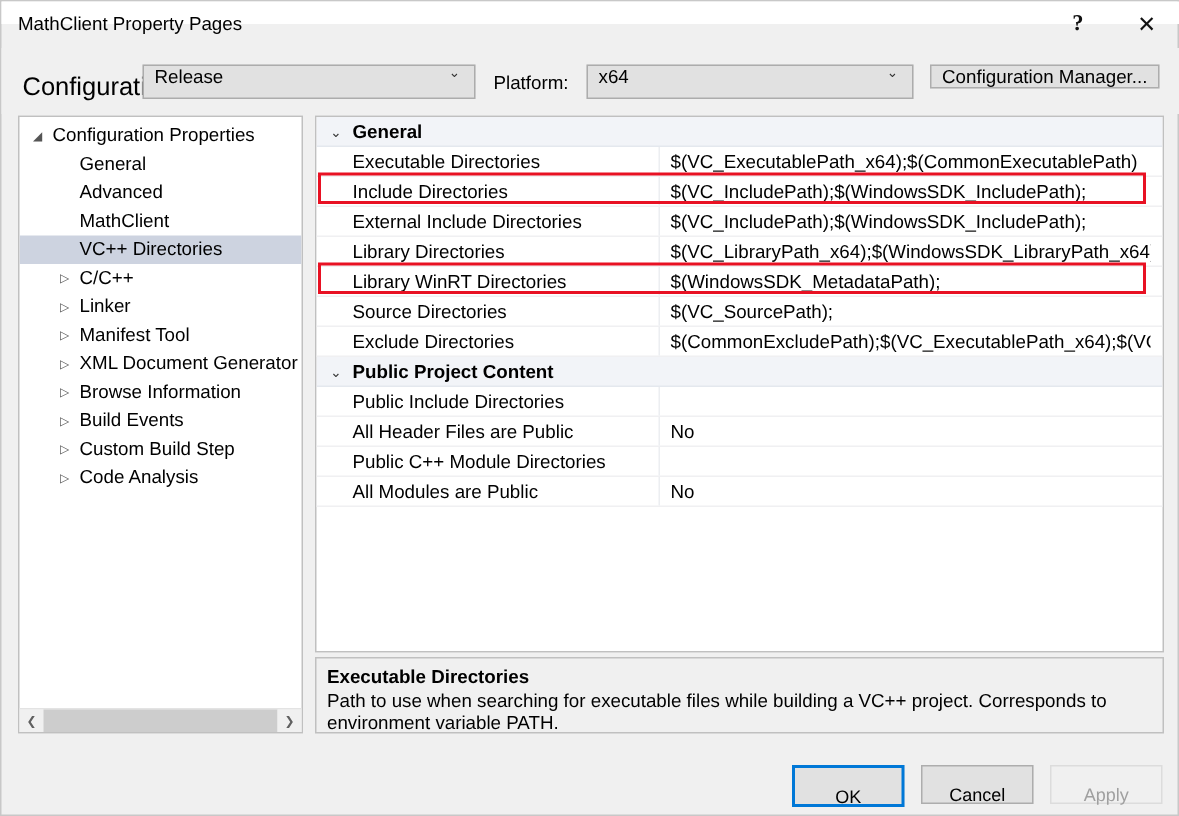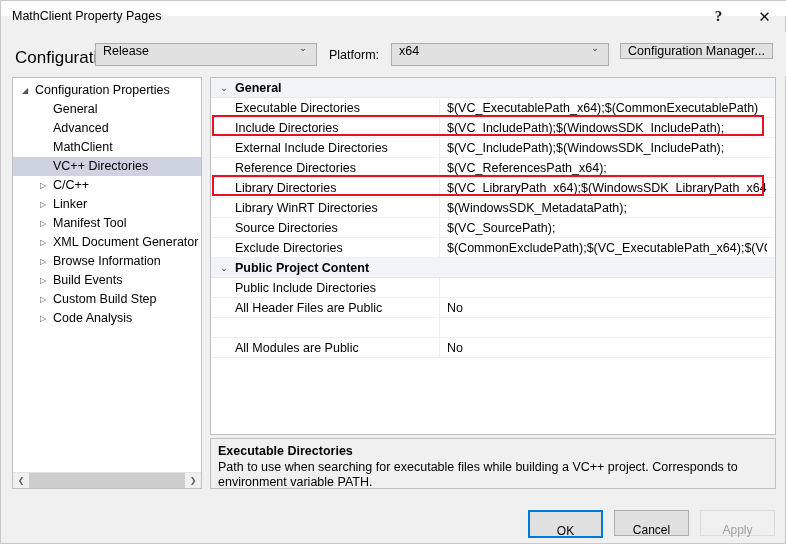--- a/index.html
+++ b/index.html
@@ -451,25 +451,20 @@
           <span class="prop-name">Include Directories</span>
           <span class="prop-value">$(VC_IncludePath);$(WindowsSDK_IncludePath);</span>
         </div>
         <div class="grid-row prop">
           <span class="col-divider"></span>
           <span class="prop-name">External Include Directories</span>
           <span class="prop-value">$(VC_IncludePath);$(WindowsSDK_IncludePath);</span>
         </div>
         <div class="grid-row prop">
           <span class="col-divider"></span>
-          <span class="prop-name">Reference Directories</span>
-          <span class="prop-value">$(VC_ReferencesPath_x64);</span>
-        </div>
-        <div class="grid-row prop">
-          <span class="col-divider"></span>
           <span class="prop-name">Library Directories</span>
           <span class="prop-value">$(VC_LibraryPath_x64);$(WindowsSDK_LibraryPath_x64)</span>
         </div>
         <div class="grid-row prop">
           <span class="col-divider"></span>
           <span class="prop-name">Library WinRT Directories</span>
           <span class="prop-value">$(WindowsSDK_MetadataPath);</span>
         </div>
         <div class="grid-row prop">
           <span class="col-divider"></span>
@@ -490,20 +485,21 @@
           <span class="prop-name">Public Include Directories</span>
           <span class="prop-value"></span>
         </div>
         <div class="grid-row prop">
           <span class="col-divider"></span>
           <span class="prop-name">All Header Files are Public</span>
           <span class="prop-value">No</span>
         </div>
         <div class="grid-row prop">
           <span class="col-divider"></span>
+          <span class="prop-name">Public C++ Module Directories</span>
           <span class="prop-value"></span>
         </div>
         <div class="grid-row prop">
           <span class="col-divider"></span>
           <span class="prop-name">All Modules are Public</span>
           <span class="prop-value">No</span>
         </div>
       </div>
   </div>
 

